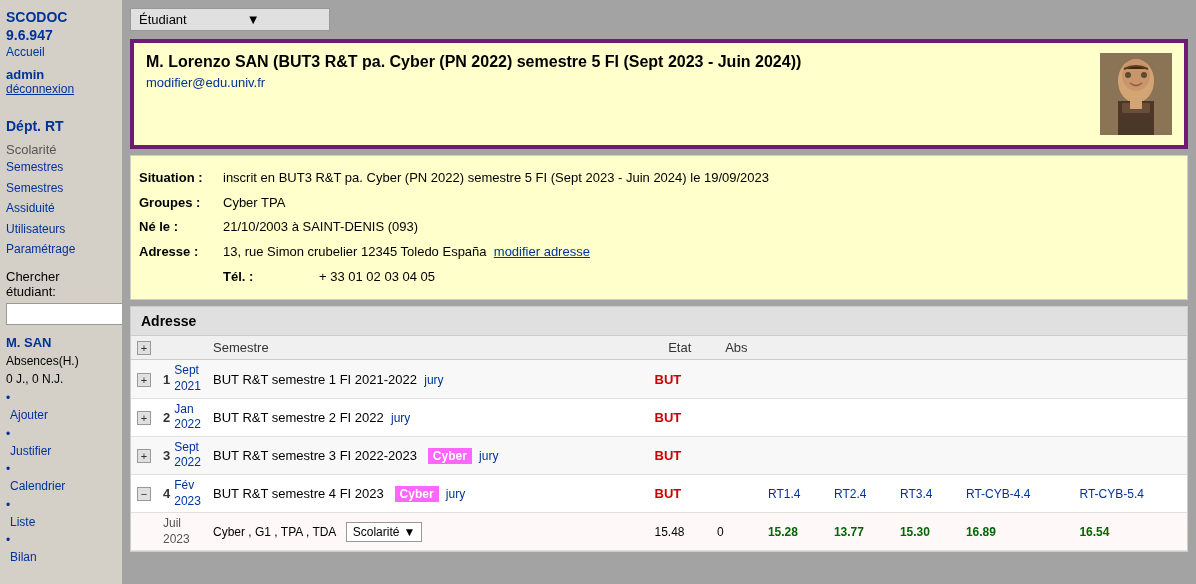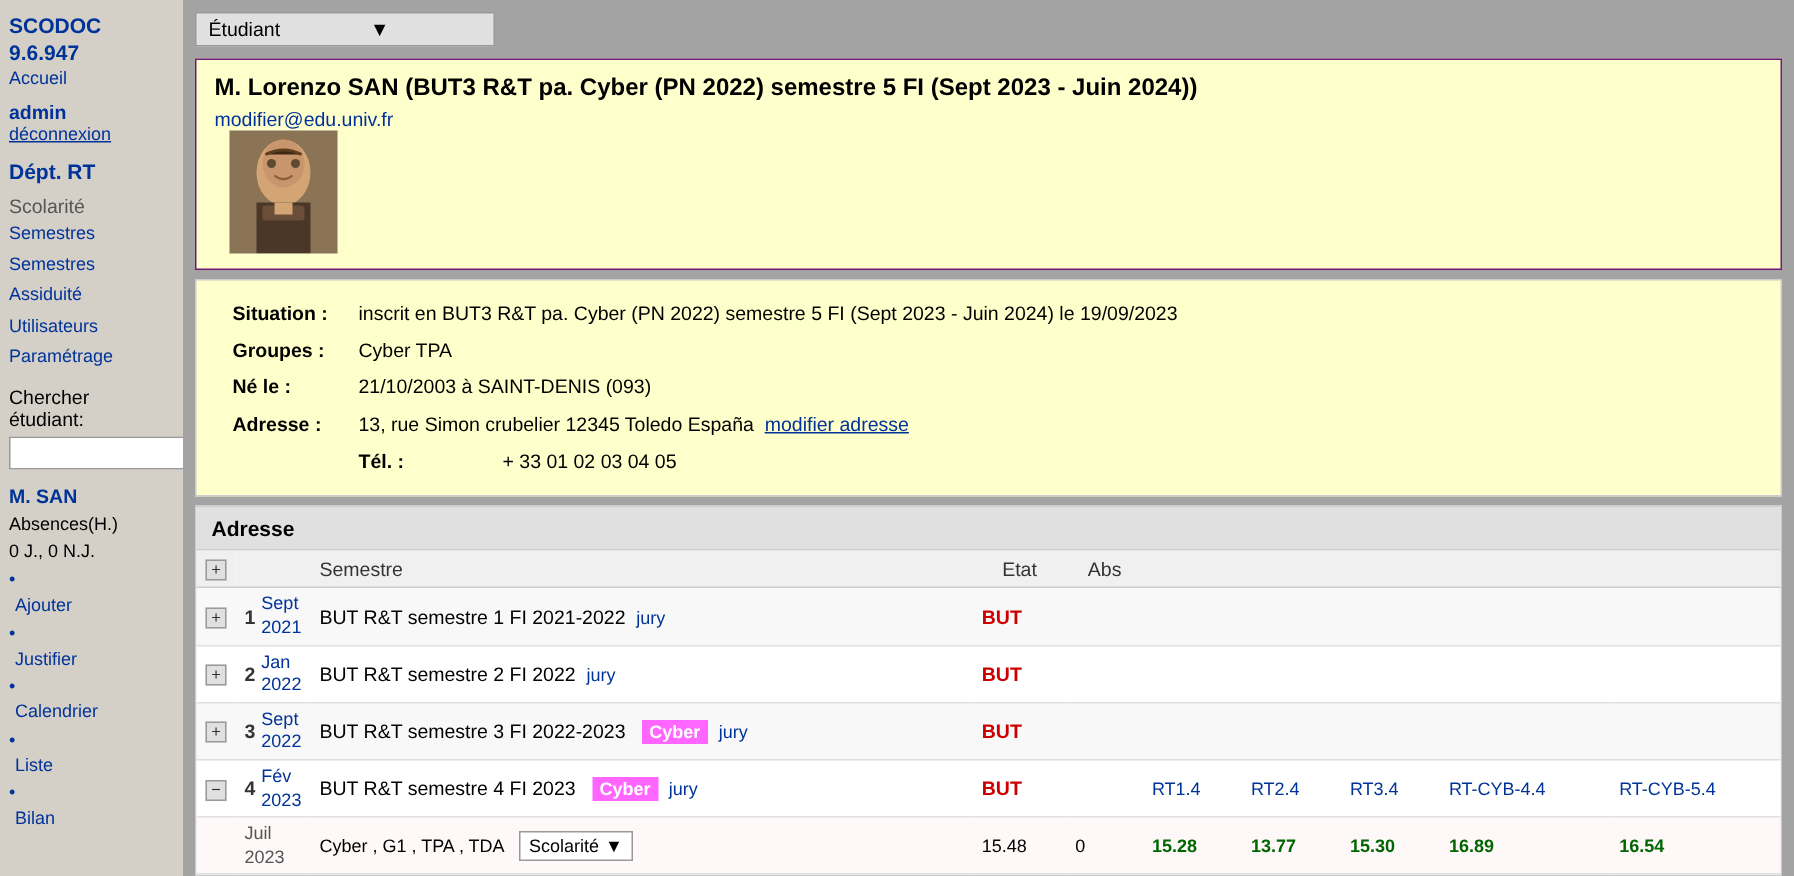--- a/index.html
+++ b/index.html
@@ -15,21 +15,21 @@
     }
     #sidebar .app-title {
       font-weight: bold;
       font-size: 14px;
       color: #003399;
       line-height: 1.3;
     }
     #sidebar .accueil-link { color: #003399; text-decoration: none; font-size: 12px; }
     #sidebar .admin-link { color: #003399; text-decoration: none; font-size: 13px; font-weight: bold; display: block; margin-top: 8px; }
     #sidebar .deconnexion-link { color: #003399; text-decoration: underline; font-size: 12px; display: block; }
-    #sidebar .dept-title { color: #003399; font-weight: bold; font-size: 14px; margin-top: 10px; margin-bottom: 4px; }
+    #sidebar .dept-title { color: #003399; font-weight: bold; font-size: 14px; margin-top: 22px; margin-bottom: 4px; }
     #sidebar .section-label { color: #555; font-size: 13px; margin-top: 8px; font-weight: normal; }
     #sidebar .nav-link { display: block; color: #003399; text-decoration: none; font-size: 12px; line-height: 1.7; }
     #sidebar .search-label { font-size: 13px; margin-top: 10px; }
     #sidebar input[type=text] { width: 120px; height: 22px; margin-top: 4px; border: 1px solid #999; background: white; font-size: 12px; }
     #sidebar .student-name { color: #003399; font-weight: bold; font-size: 13px; margin-top: 10px; display: block; }
     #sidebar .absences-label { font-size: 12px; margin-top: 4px; }
     #sidebar .sub-nav-link { display: block; color: #003399; text-decoration: none; font-size: 12px; line-height: 1.7; padding-left: 4px; }
     #sidebar .bullet { color: #003399; font-size: 12px; }
 
     
@@ -49,38 +49,37 @@
       gap: 60px;
       font-size: 13px;
       margin-bottom: 8px;
       cursor: pointer;
       min-width: 200px;
     }
 
     
     .student-header {
       background: #ffffcc;
-      border: 1px solid #701a75;
+      border: 4px solid #701a75;
       padding: 10px 12px;
       display: flex;
       justify-content: space-between;
       align-items: flex-start;
       margin-bottom: 6px;
-      flex-direction: column;
     }
     .student-header-left { flex: 1; }
     .student-title { font-size: 16px; font-weight: bold; color: #000; margin-bottom: 4px; }
     .student-email { color: #003399; text-decoration: none; font-size: 13px; }
     .student-photo { width: 72px; height: 82px; background: #888; flex-shrink: 0; margin-left: 10px; overflow: hidden; }
 
     
     .info-block {
       background: #ffffcc;
       border: 1px solid #ccc;
-      padding: 10px 24px;
+      padding: 10px 8px;
       margin-bottom: 6px;
       line-height: 1.9;
     }
     .info-row { display: flex; gap: 4px; }
     .info-label { font-weight: bold; min-width: 80px; }
     .info-value { color: #000; }
     .modify-link { color: #003399; text-decoration: underline; cursor: pointer; }
 
     
     .cursus-block {

